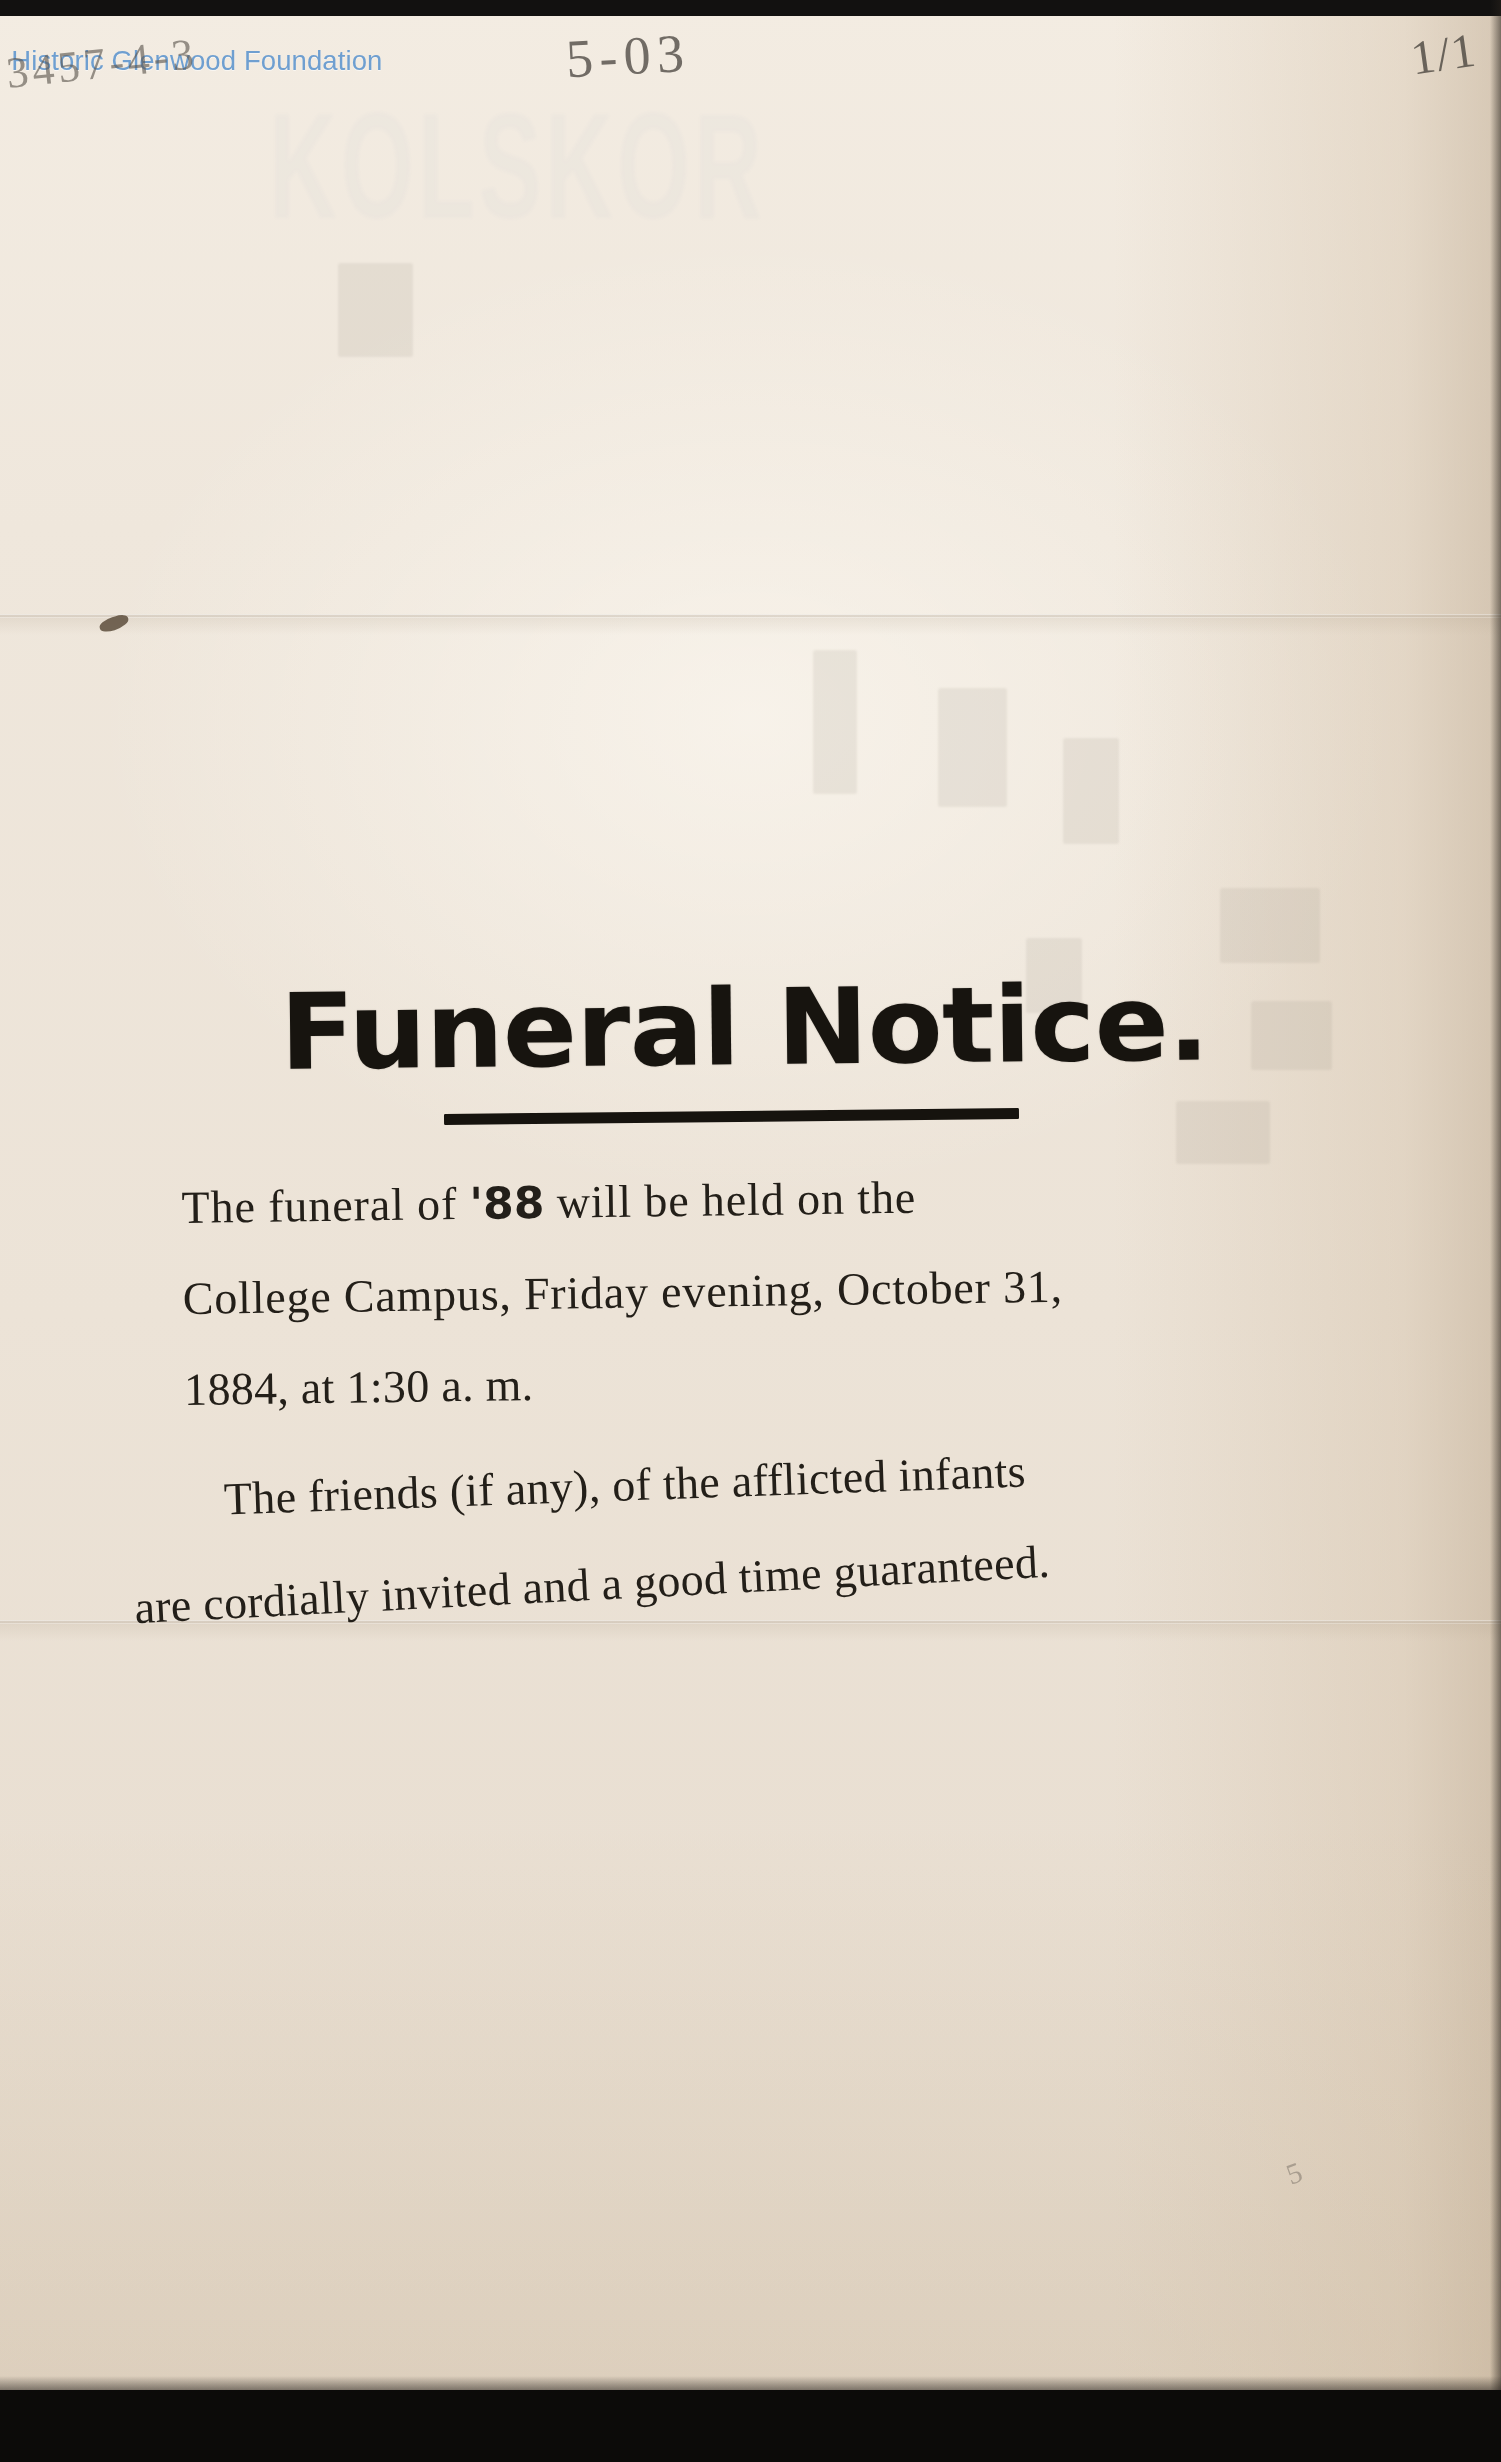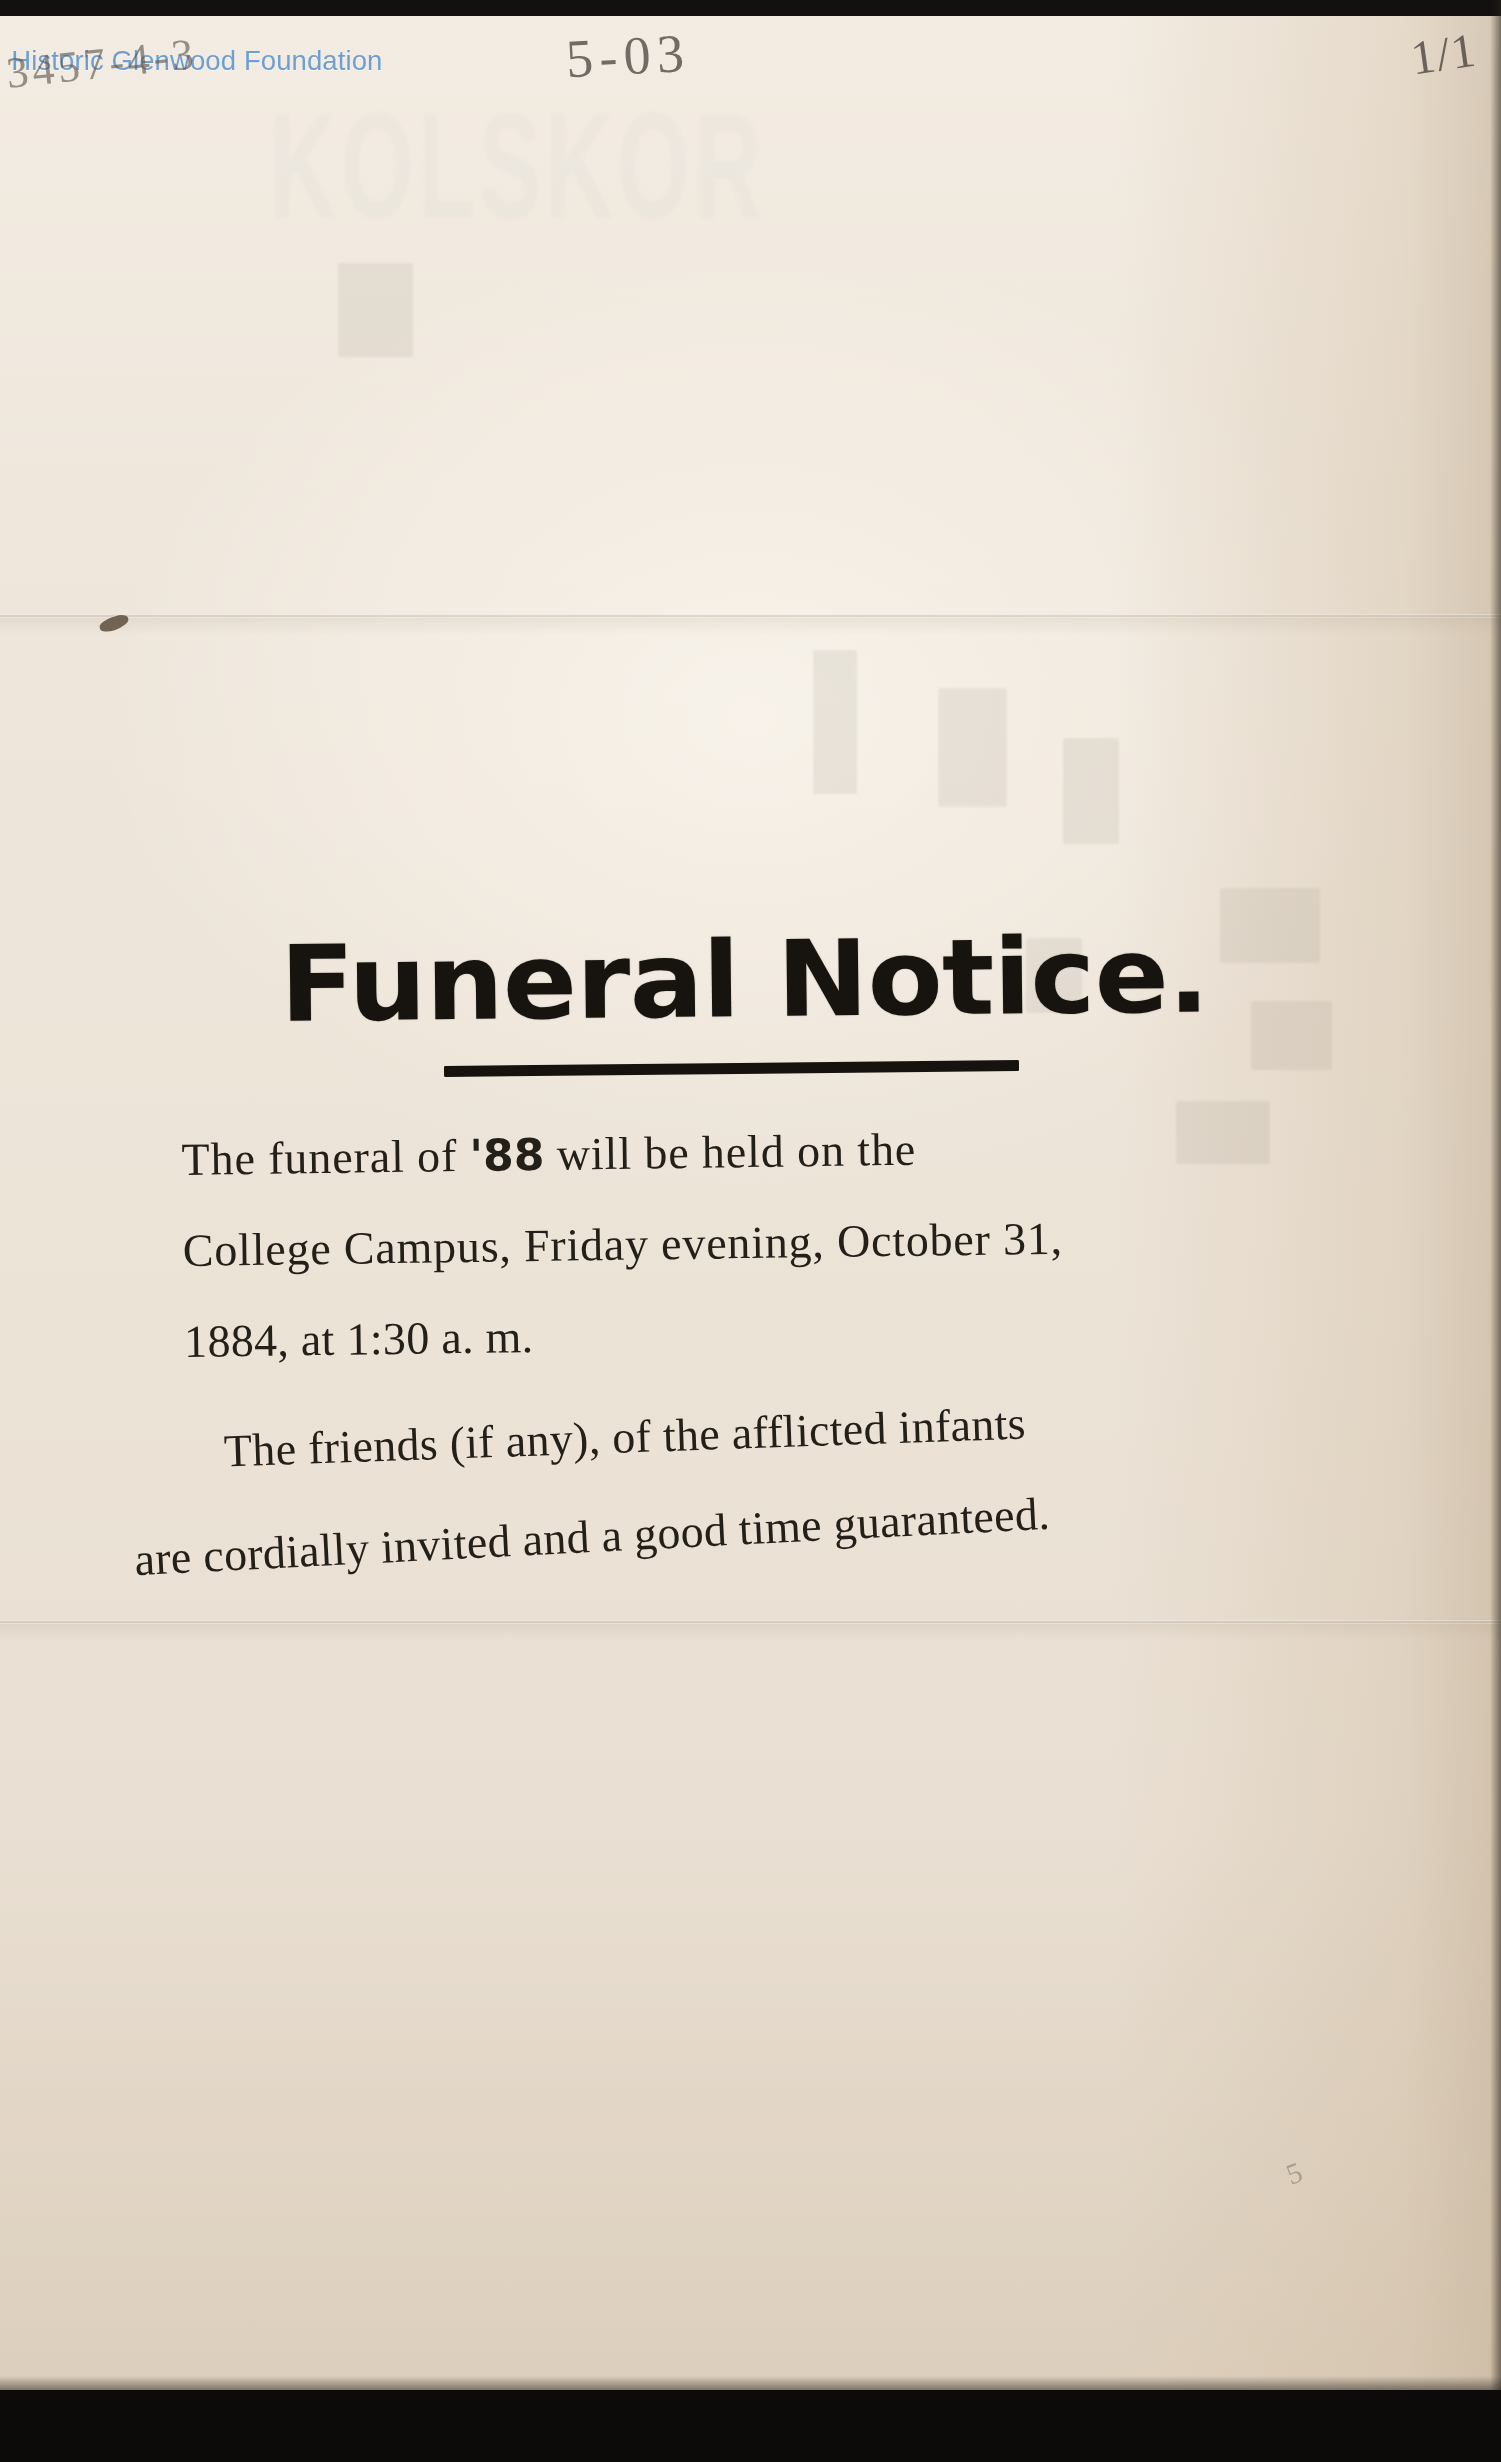--- a/index.html
+++ b/index.html
@@ -173,21 +173,21 @@
     font-size: 29px;
     transform: rotate(-20deg);
     opacity: 0.45;
     color: #6b635a;
   }
 
   
   #notice-block {
     position: absolute;
     left: 169px;
-    top: 928px;
+    top: 976px;
     width: 1170px;
   }
 
   #notice-title {
     text-align: center;
     font-family: "DejaVu Sans", sans-serif;
     font-weight: 700;
     font-size: 105px;
     line-height: 1.0;
     color: #17140f;

